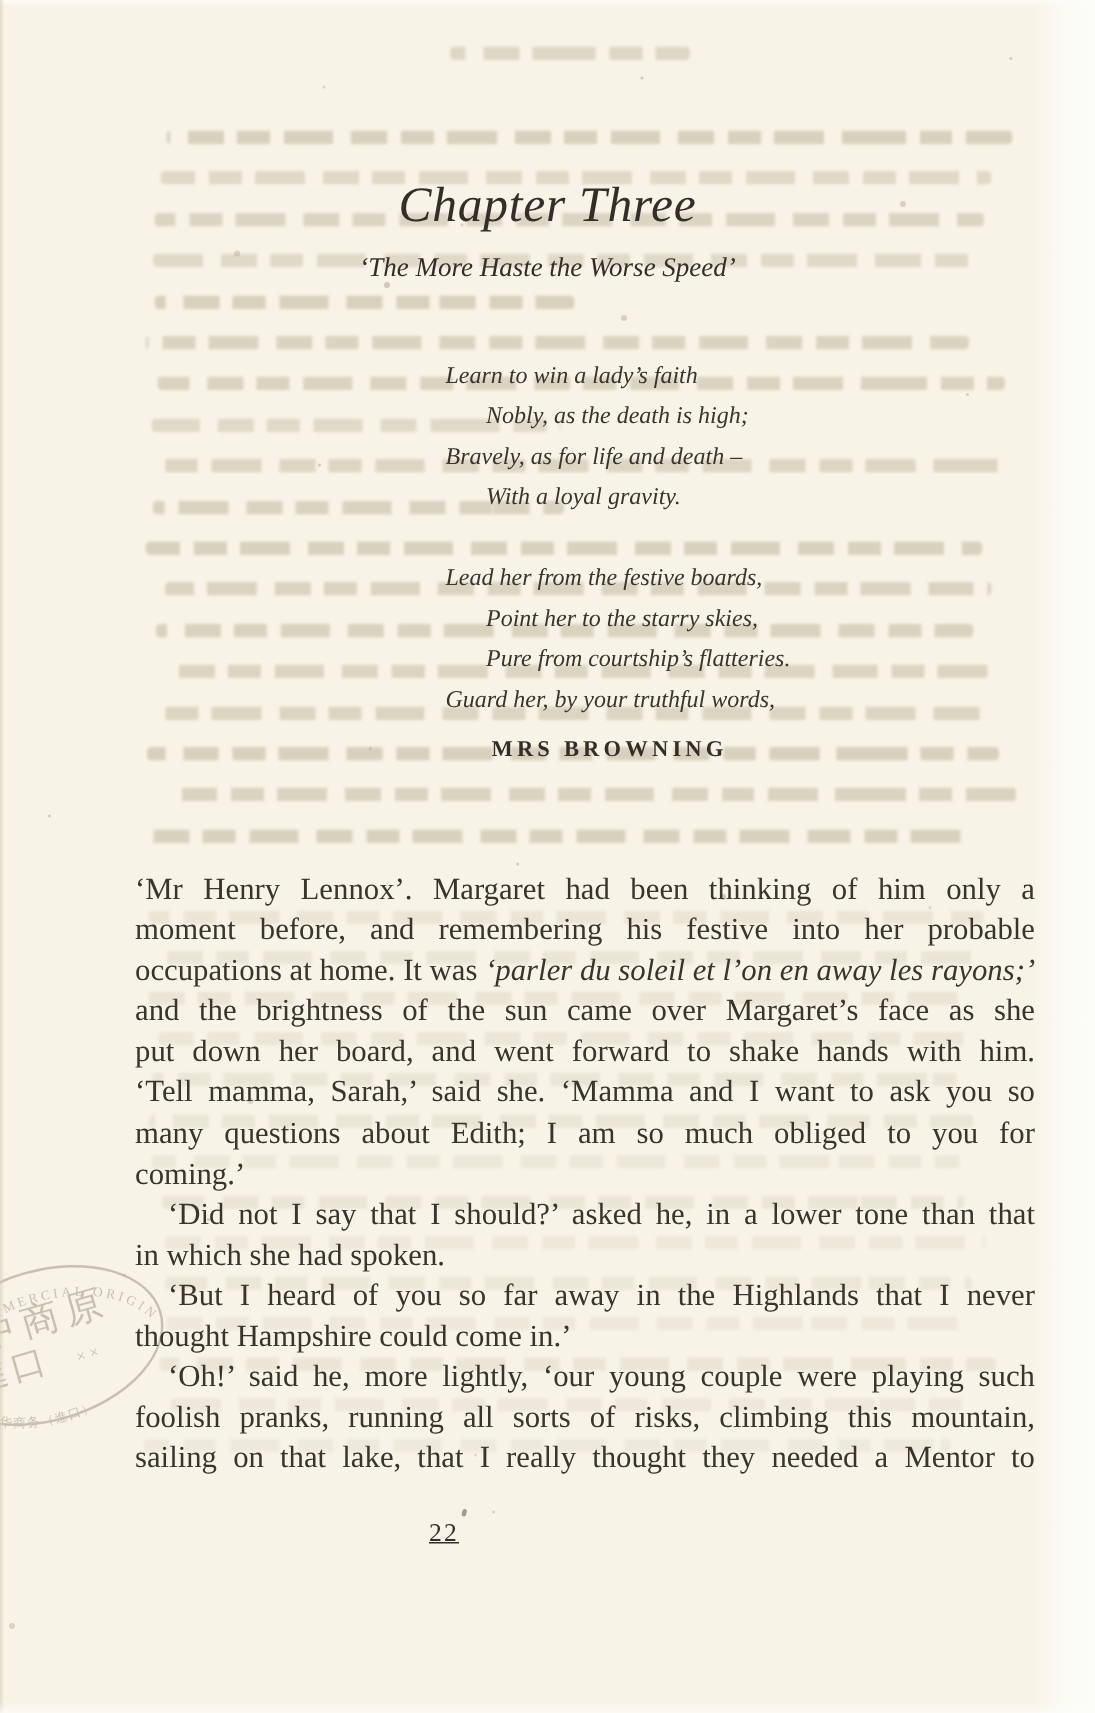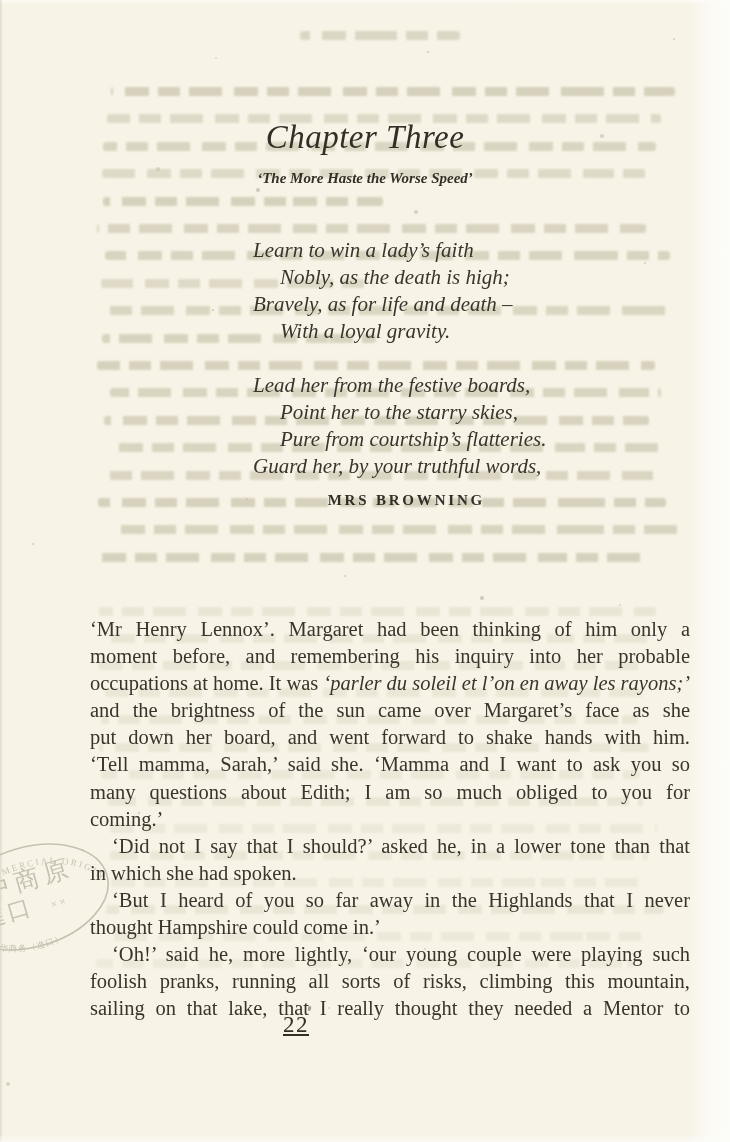--- a/index.html
+++ b/index.html
@@ -45,38 +45,38 @@
 
   
   .printed{position:absolute;z-index:3;}
   #chapter-title{
     top:117px;left:0;width:730px;text-align:center;
     font-style:italic;font-size:33px;line-height:40px;color:var(--heading-ink);
     letter-spacing:.5px;
   }
   #chapter-subtitle{
     top:163px;left:0;width:730px;text-align:center;
-    font-style:italic;font-size:15px;line-height:30px;color:var(--heading-ink);font-weight:bold;
+    font-style:italic;font-size:18px;line-height:30px;color:var(--heading-ink);
   }
   .stanza{left:253px;}
   #stanza1{top:237px;}
   #stanza2{top:372px;}
-  .pline{height:27px;line-height:27px;font-style:italic;font-size:21px;white-space:nowrap;}
+  .pline{height:27px;line-height:27px;font-style:italic;font-size:16px;white-space:nowrap;margin-left:44px;}
   .pline.ind{padding-left:27px;}
   #epigraph-attribution{
     top:492px;left:0;width:485px;text-align:right;
     font-size:15px;letter-spacing:2.8px;font-weight:600;color:var(--heading-ink);
   }
-  #body-text{top:580px;left:90px;width:600px;font-size:20.5px;margin-top:36px;}
+  #body-text{top:580px;left:90px;width:600px;font-size:20.5px;}
   .bline{height:27.1px;line-height:27.1px;text-align:justify;text-align-last:justify;white-space:nowrap;}
   .bline.ind{padding-left:22px;}
   .bline.last{text-align-last:left;}
   #page-number{
     top:1012px;left:0;width:592px;text-align:center;
-    font-size:23px;letter-spacing:1.5px;color:var(--heading-ink);text-decoration:underline;
+    font-size:17px;letter-spacing:1.5px;color:var(--heading-ink);text-decoration:underline;
   }
 </style>
 </head>
 <body>
 
 <div class="edge-top"></div>
 <div class="edge-left"></div>
 <div class="edge-bottom"></div>
 <div class="specks" id="specks" style="box-shadow: rgba(140, 130, 105, 0.33) 644px 262px 0px 0px, rgba(140, 130, 105, 0.29) 307px 149px 0px 0px, rgba(140, 130, 105, 0.23) 215px 57px 0px 0px, rgba(140, 130, 105, 0.37) 257px 189px 0px 1px, rgba(140, 130, 105, 0.3) 424px 948px 0px 0px, rgba(140, 130, 105, 0.39) 138px 812px 0px 0px, rgba(140, 130, 105, 0.34) 344px 575px 0px 0px, rgba(140, 130, 105, 0.35) 32px 543px 0px 0px, rgba(140, 130, 105, 0.36) 481px 597px 0px 1px, rgba(140, 130, 105, 0.29) 328px 1007px 0px 0px, rgba(140, 130, 105, 0.34) 673px 38px 0px 0px, rgba(140, 130, 105, 0.39) 427px 51px 0px 0px, rgba(140, 130, 105, 0.24) 316px 969px 0px 0px, rgba(140, 130, 105, 0.28) 7px 1083px 0px 1px, rgba(140, 130, 105, 0.28) 166px 733px 0px 1px, rgba(140, 130, 105, 0.3) 601px 135px 0px 1px, rgba(140, 130, 105, 0.3) 619px 604px 0px 0px, rgba(140, 130, 105, 0.24) 157px 168px 0px 1px, rgba(140, 130, 105, 0.24) 246px 498px 0px 0px, rgba(140, 130, 105, 0.38) 212px 309px 0px 0px, rgba(140, 130, 105, 0.22) 82px 849px 0px 0px, rgba(140, 130, 105, 0.31) 415px 211px 0px 1px;"></div>
 <div class="ink-dot"></div>
@@ -148,21 +148,21 @@
     <div class="pline">Lead her from the festive boards,</div>
     <div class="pline ind">Point her to the starry skies,</div>
     <div class="pline ind">Pure from courtship’s flatteries.</div>
     <div class="pline">Guard her, by your truthful words,</div>
   </div>
 
 <div class="printed" id="epigraph-attribution">MRS BROWNING</div>
 
 <div class="printed" id="body-text">
     <div class="bline"><span>‘Mr Henry Lennox’. Margaret had been thinking of him only a</span></div>
-    <div class="bline"><span>moment before, and remembering his inquiry into her probable</span></div>
+    <div class="bline"><span>moment before, and remembering his festive into her probable</span></div>
     <div class="bline"><span>occupations at home. It was </span><i>‘parler du soleil et l’on en away les rayons;’</i></div>
     <div class="bline"><span>and the brightness of the sun came over Margaret’s face as she</span></div>
     <div class="bline"><span>put down her board, and went forward to shake hands with him.</span></div>
     <div class="bline"><span>‘Tell mamma, Sarah,’ said she. ‘Mamma and I want to ask you so</span></div>
     <div class="bline"><span>many questions about Edith; I am so much obliged to you for</span></div>
     <div class="bline last"><span>coming.’</span></div>
     <div class="bline ind"><span>‘Did not I say that I should?’ asked he, in a lower tone than that</span></div>
     <div class="bline last"><span>in which she had spoken.</span></div>
     <div class="bline ind"><span>‘But I heard of you so far away in the Highlands that I never</span></div>
     <div class="bline last"><span>thought Hampshire could come in.’</span></div>

